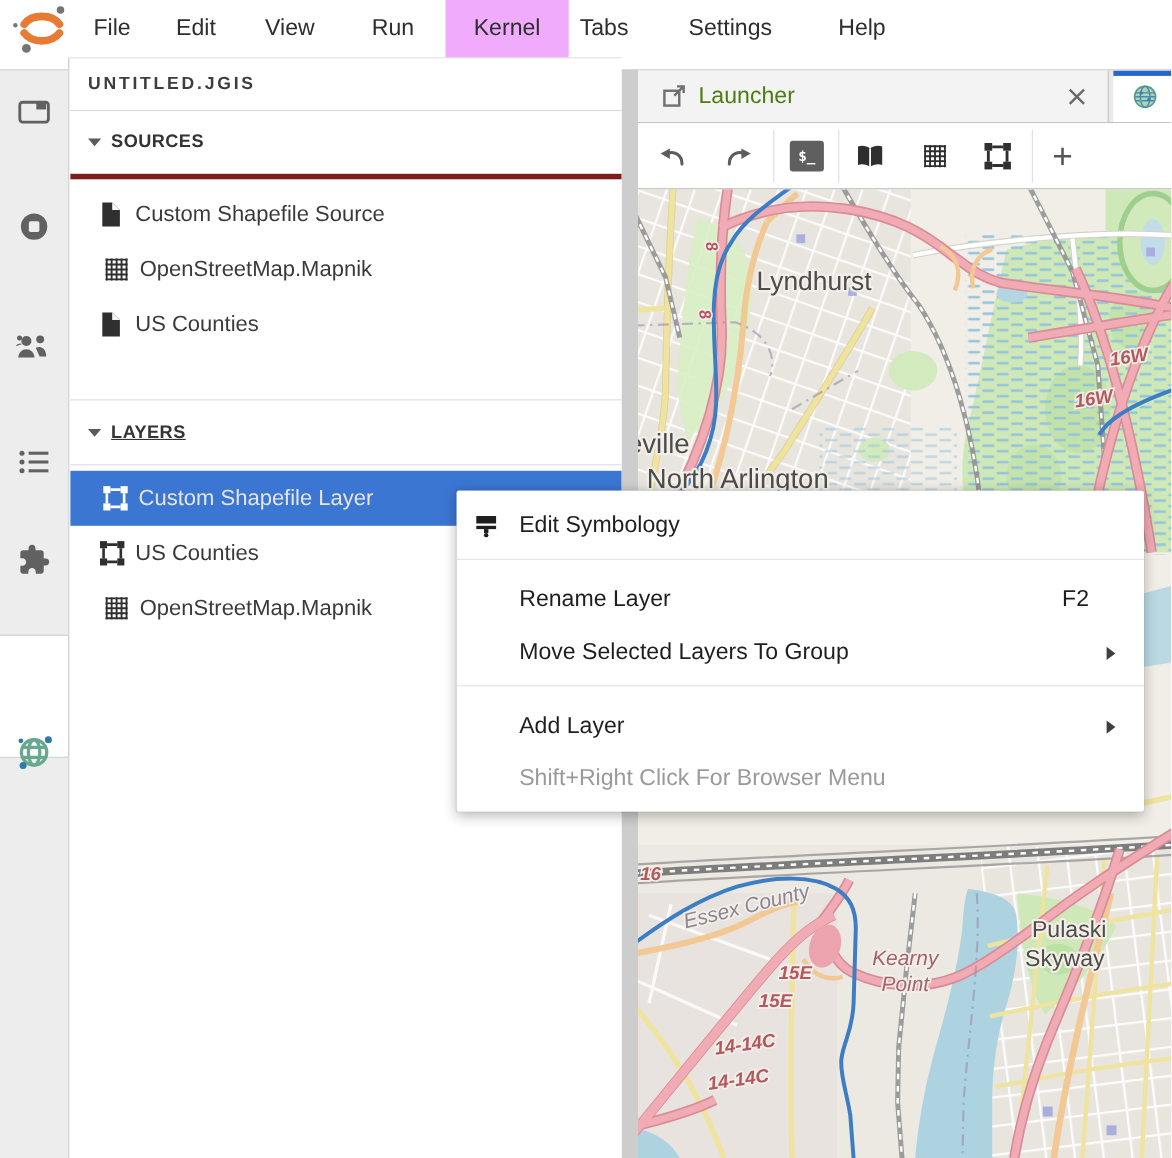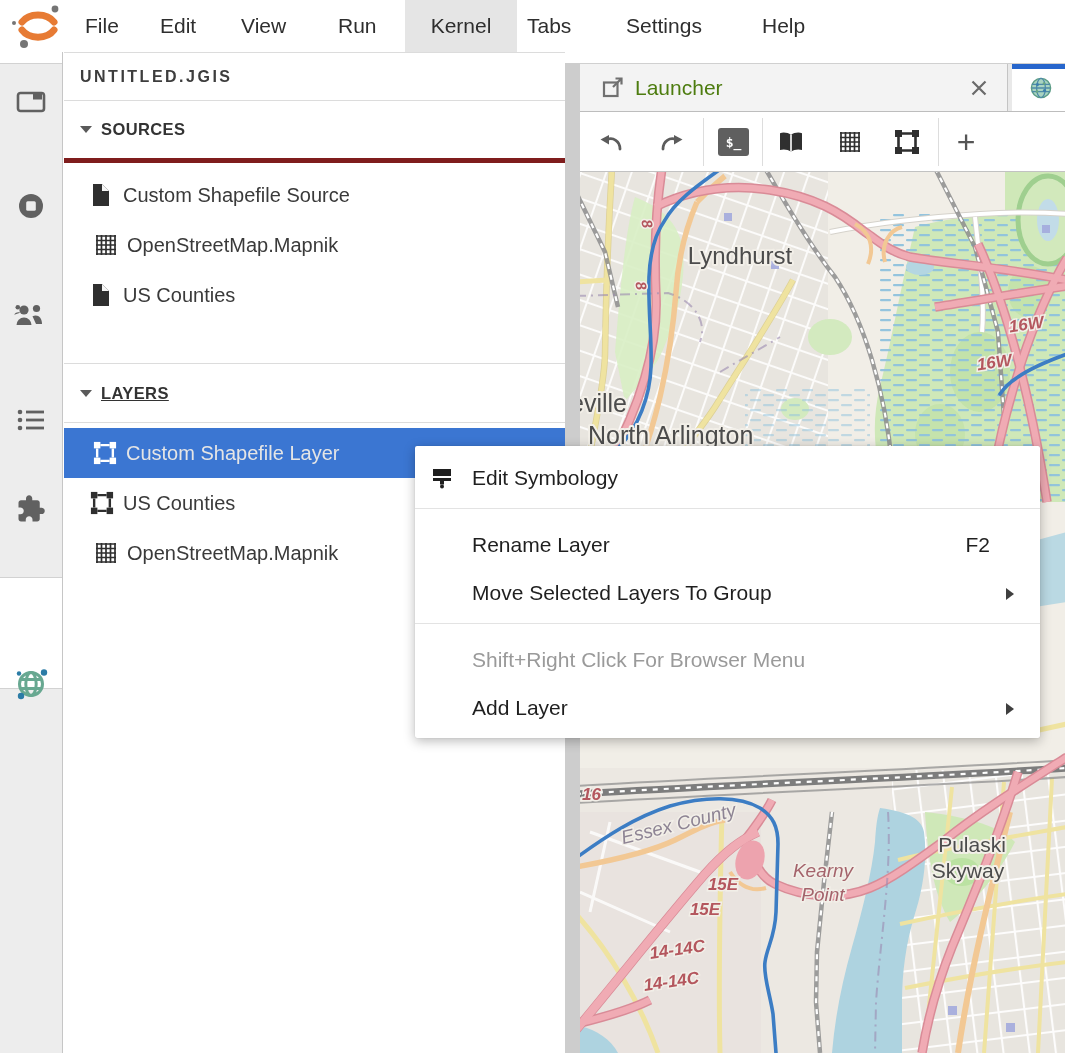--- a/index.html
+++ b/index.html
@@ -4,21 +4,21 @@
 <style>
   * { margin:0; padding:0; box-sizing:border-box; }
   html,body { width:1065px; height:1053px; overflow:hidden; background:#fff;
     font-family:"Liberation Sans", sans-serif; }
   #app { position:relative; width:1065px; height:1053px; background:#fff; overflow:hidden; }
 
   
   #menubar { position:absolute; left:0; top:0; width:1065px; height:52px; background:#fff; z-index:30; }
   .mb-logo { position:absolute; left:10px; top:3px; width:56px; height:46px; }
   .mb-item { position:absolute; top:0; height:52px; line-height:52px; font-size:21px; color:#2e2e2e; cursor:default; }
-  .mb-item.active { background:#e5e5e5; text-align:center; }
+  .mb-item.active { background:#f0abfc; text-align:center; }
 
   
   #activity-bar { position:absolute; left:0; top:52px; width:63px; height:1001px; background:#fff; border-right:1px solid #c6c6c6; z-index:5; }
   .ab-block { position:absolute; left:0; width:62px; background:#ededed; }
   .ab-top { top:11px; height:515px; border-top:1px solid #d2d2d2; border-bottom:1px solid #d2d2d2; }
   .ab-bottom { top:636px; height:365px; border-top:1px solid #d2d2d2; }
   .ab-icon { position:absolute; left:0; width:62px; display:flex; justify-content:center; }
 
   
   #left-panel { position:absolute; left:64px; top:52px; width:501px; height:1001px; background:#fff; border-top:1px solid #dcdcdc; z-index:5; }
@@ -519,22 +519,22 @@
     <div class="cm-sep"></div>
     <div class="cm-item">
       <span>Rename Layer</span>
       <span class="cm-right">F2</span>
     </div>
     <div class="cm-item">
       <span>Move Selected Layers To Group</span>
       <span class="cm-arrow"></span>
     </div>
     <div class="cm-sep"></div>
-    <div class="cm-item disabled">
-      <span>Shift+Right Click For Browser Menu</span>
-    </div>
     <div class="cm-item">
       <span>Add Layer</span>
       <span class="cm-arrow"></span>
     </div>
+    <div class="cm-item disabled">
+      <span>Shift+Right Click For Browser Menu</span>
+    </div>
   </div>
 
 </div>
 
 </body></html>

